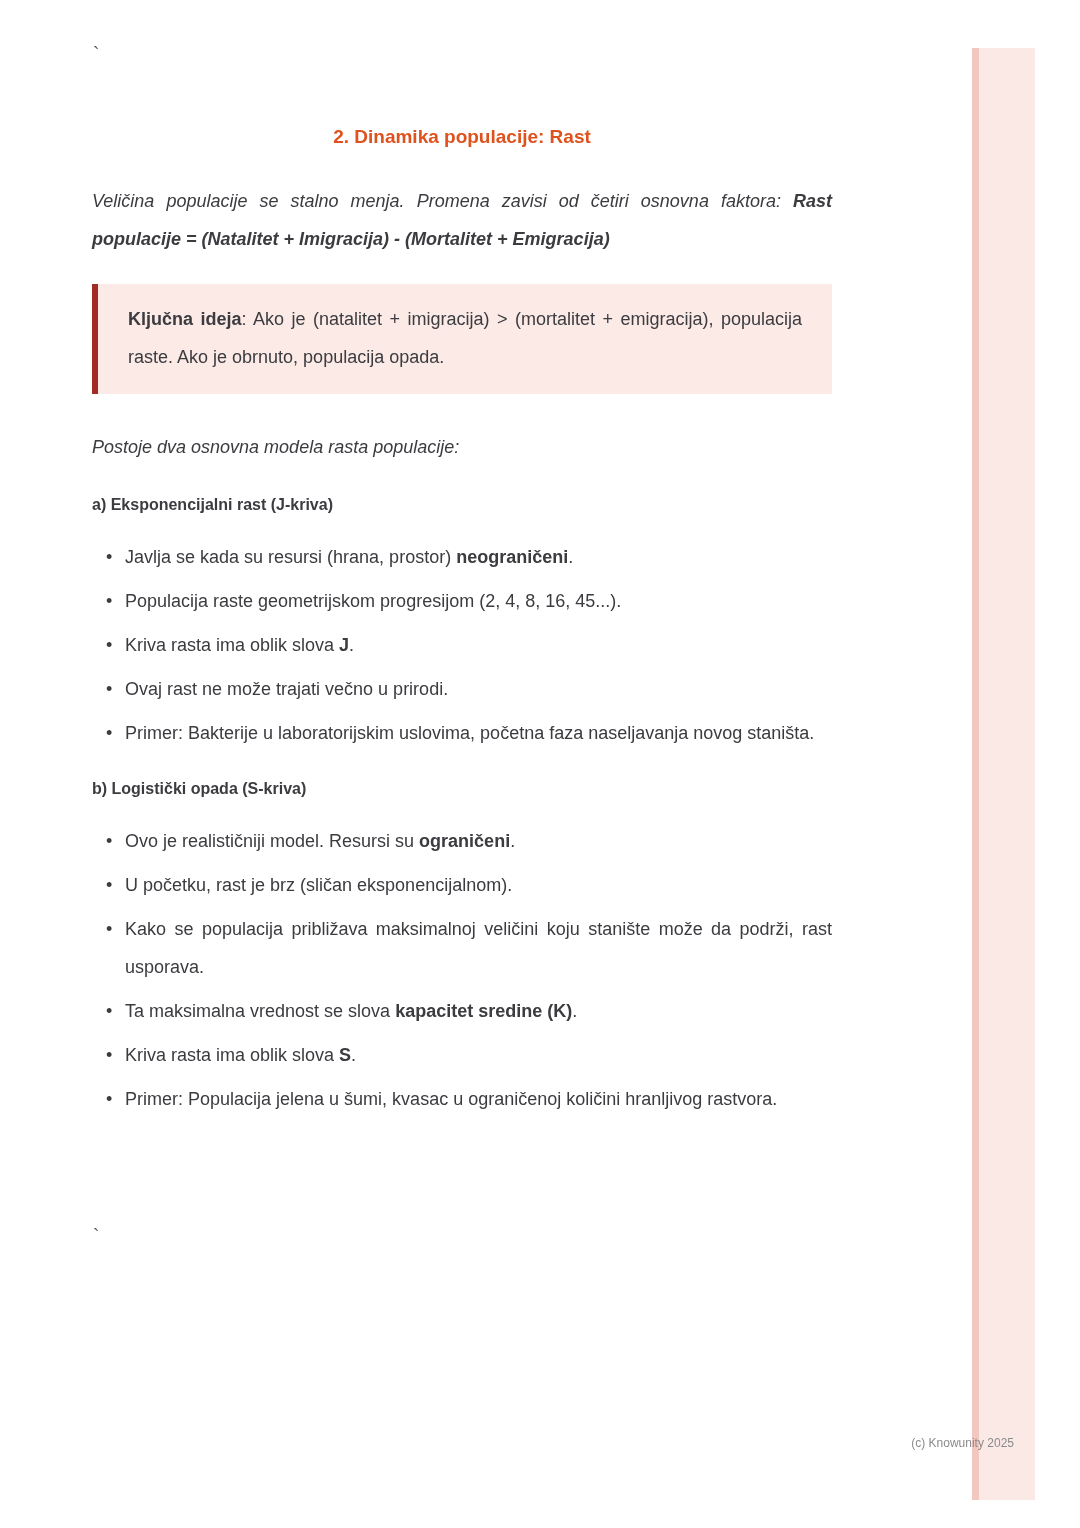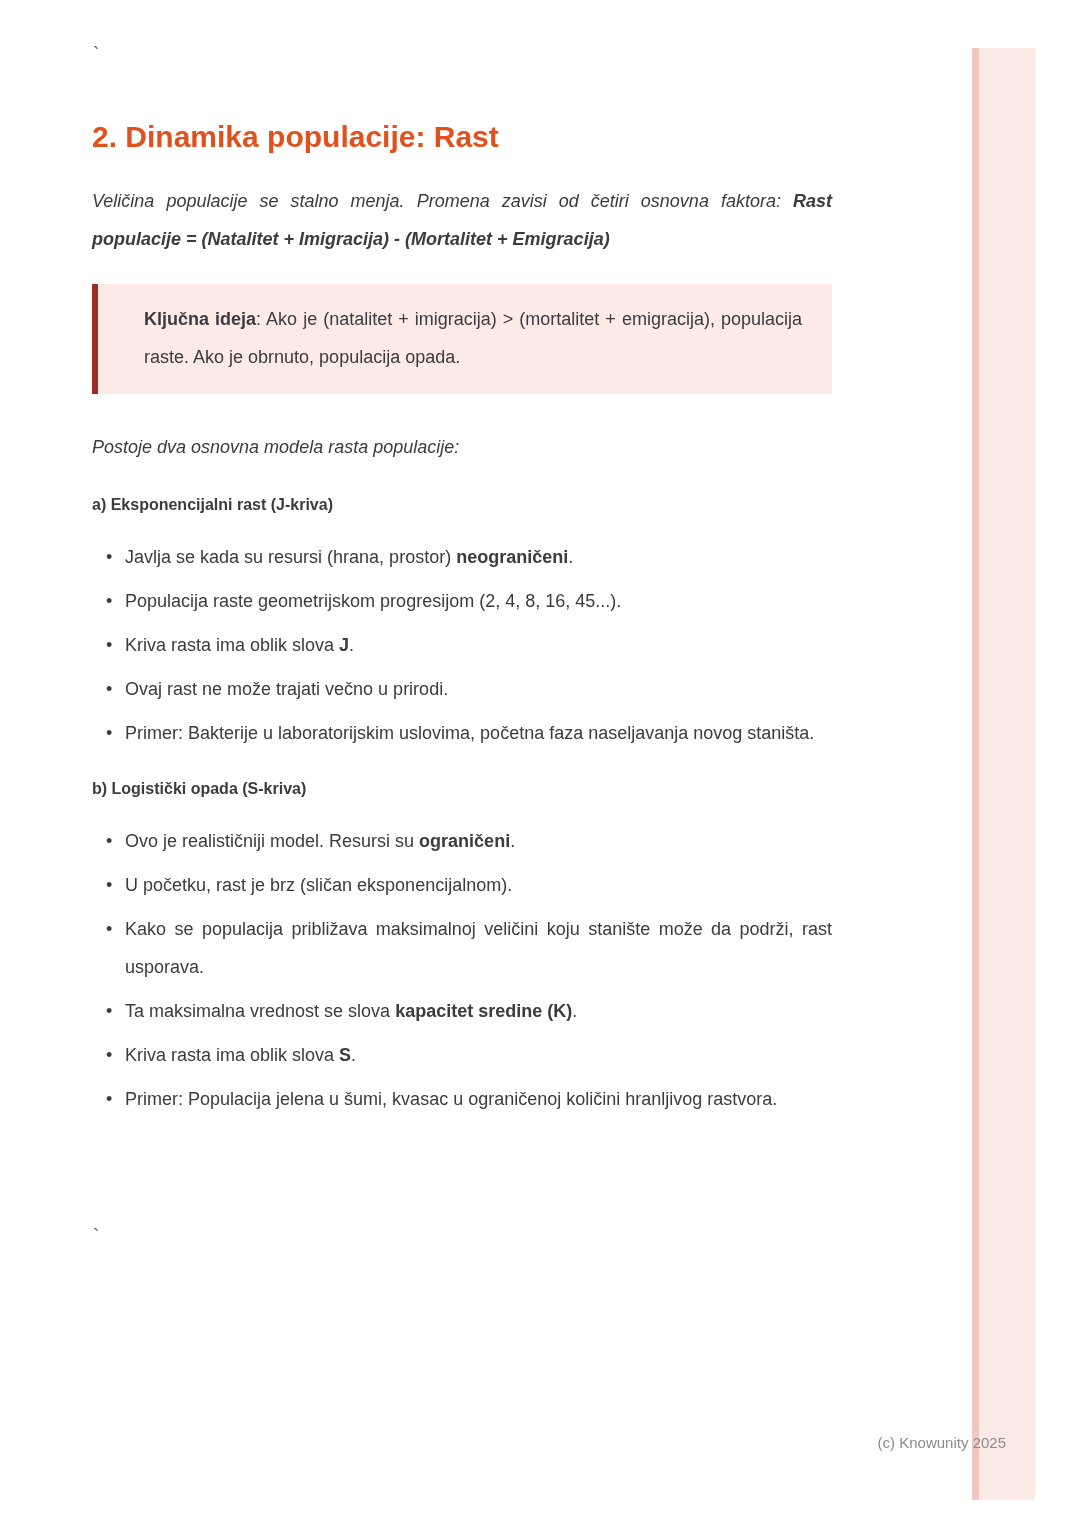--- a/index.html
+++ b/index.html
@@ -36,33 +36,34 @@
   .stray-bottom { top: 1226px; }
 
   .content {
     position: absolute; left: 92px; top: 0;
     width: 740px;
     font-size: 18px; line-height: 38px;
   }
 
   h1.title {
     margin: 118px 0 26px 0;
-    font-size: 30px; line-height: 38px; font-weight: 700;
+    font-size: 19px; line-height: 38px; font-weight: 700;
     color: var(--title-color);
+    text-align: center;
   }
 
   p.para { margin: 0 0 20px 0; font-style: italic; }
   .justify { text-align: justify; }
   .b { font-weight: 700; }
 
   .callout {
     margin: 26px 0 34px 0;
     background: var(--callout-bg);
     border-left: 6px solid var(--callout-border);
-    padding: 16px 30px 18px 46px;
+    padding: 16px 30px 18px 30px;
   }
   .callout p { margin: 0; }
 
   h3.subheading {
     margin: 18px 0 14px 0;
     font-size: 16px; line-height: 38px; font-weight: 700;
     color: var(--body-color);
   }
 
   ul.bullets { list-style: none; margin: 0 0 16px 0; padding-left: 33px; }
@@ -71,22 +72,22 @@
     margin-bottom: 6px;
     text-align: justify;
   }
   ul.bullets li::before {
     content: "\2022";
     position: absolute; left: -19px; top: 0;
     color: var(--body-color);
   }
 
   .footer {
-    position: absolute; top: 1434px; right: 74px;
-    font-size: 15px; line-height: 18px;
+    position: absolute; top: 1434px; right: 66px;
+    font-size: 12px; line-height: 18px;
     color: var(--footer-color);
     z-index: 3;
   }
 </style>
 </head>
 <body>
 
 <div class="page">
 
   <div class="side-strip"></div>

